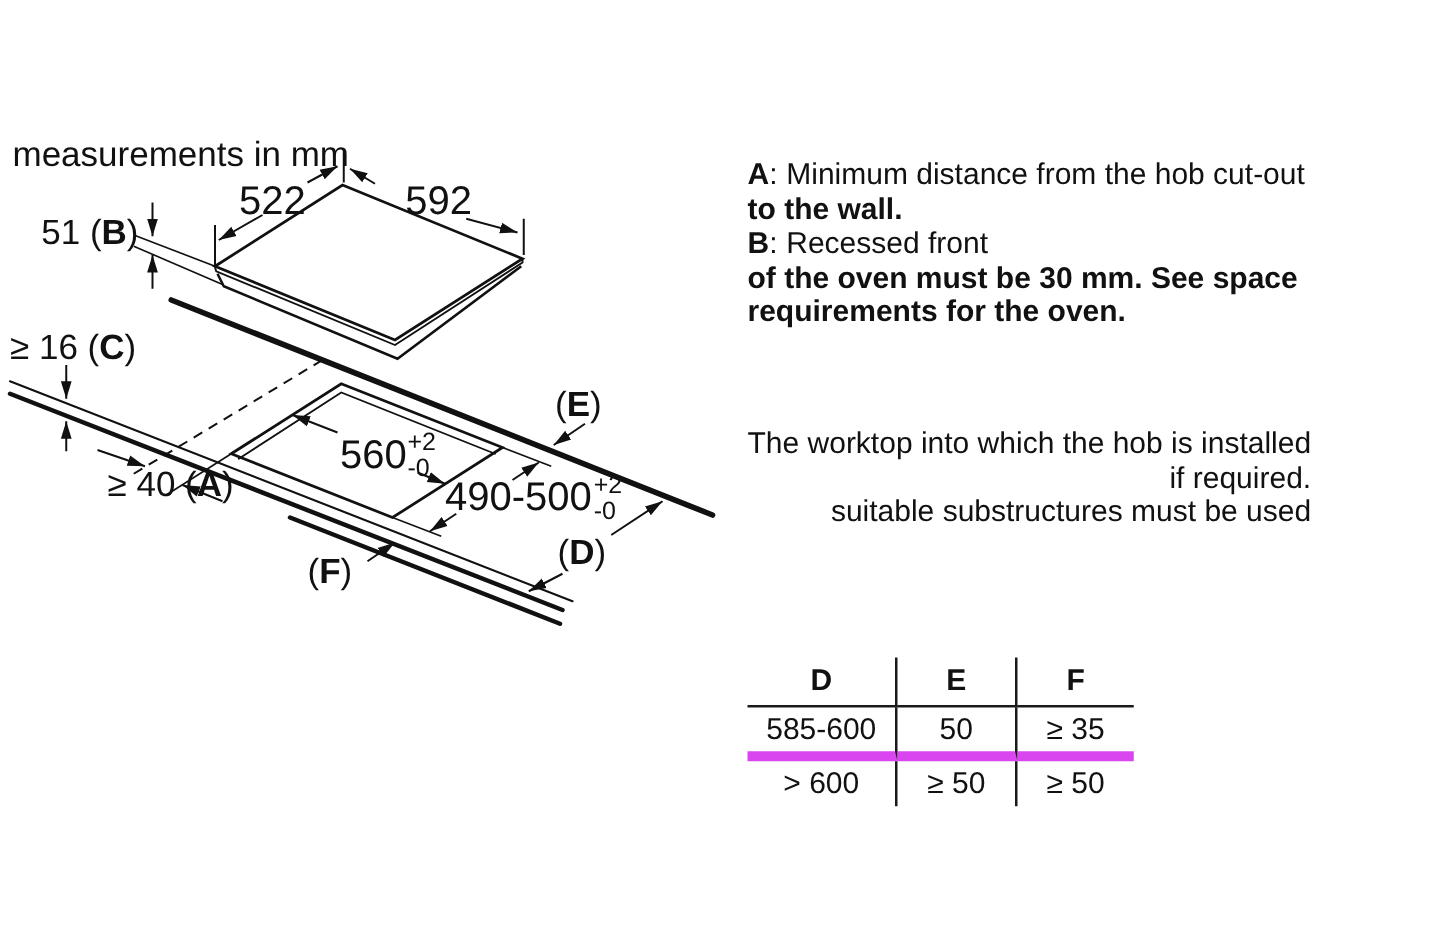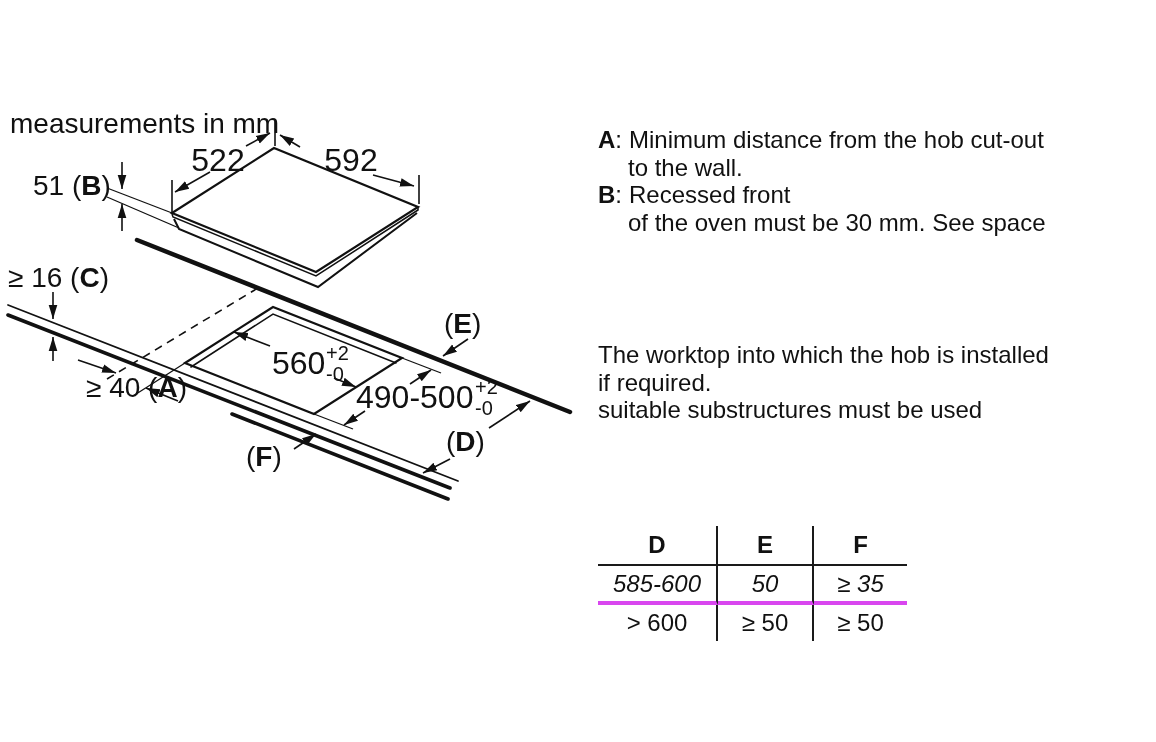--- a/index.html
+++ b/index.html
@@ -9,27 +9,27 @@
   }
   .note{position:absolute;left:10px;top:86px;font-size:28px;margin-top:22px;}
   svg text{fill:#111;font-family:"Liberation Sans","DejaVu Sans",sans-serif;}
   .dim{font-size:32px;}
   .lbl{font-size:28px;}
   .tol{font-size:20px;}
   .rightcol{position:absolute;left:598px;top:126px;width:545px;font-size:24px;line-height:27.5px;}
   .legend-item .first{white-space:nowrap;}
   .lkey{font-weight:bold;}
   .lsep{margin-right:7px;}
-  .cont{margin-left:30px;white-space:nowrap;}
+  .cont{white-space:nowrap;font-weight:bold;}
   .para{position:absolute;left:598px;top:341px;font-size:24px;line-height:27.5px;}
-  .para div{white-space:nowrap;}
+  .para div{white-space:nowrap;text-align:right;}
   .dim-table{position:absolute;left:598px;top:526px;display:grid;grid-template-columns:120px 96px 93px;font-size:24px;}
   .dim-table .cell{display:flex;align-items:center;justify-content:center;height:35px;}
   .dim-table .hdr{font-weight:bold;height:38px;border-bottom:2px solid #1a1a1a;}
-  .dim-table .r1{border-bottom:4px solid #d946ef;font-style:italic;}
+  .dim-table .r1{border-bottom:8px solid #d946ef;}
   .dim-table .c1,.dim-table .c2{border-right:2px solid #1a1a1a;}
   .dim-table .r2{height:36px;}
 </style>
 </head>
 <body>
 
 <div class="page">
 
   <div class="note">measurements in mm</div>
 
@@ -118,20 +118,21 @@
   <div class="rightcol">
     <div class="legend-item">
       <div class="first"><span class="lkey">A</span><span class="lsep">:</span><span>Minimum distance from the hob cut-out</span></div>
       <div class="cont">to the wall.</div>
     </div>
     <div class="legend-item">
       <div class="first"><span class="lkey">B</span><span class="lsep">:</span><span>Recessed front</span></div>
     </div>
     <div class="legend-item">
       <div class="cont">of the oven must be 30 mm. See space</div>
+      <div class="cont">requirements for the oven.</div>
     </div>
   </div>
 
   <div class="para">
     <div>The worktop into which the hob is installed</div>
     <div>if required.</div>
     <div>suitable substructures must be used</div>
   </div>
 
   <div class="dim-table">

